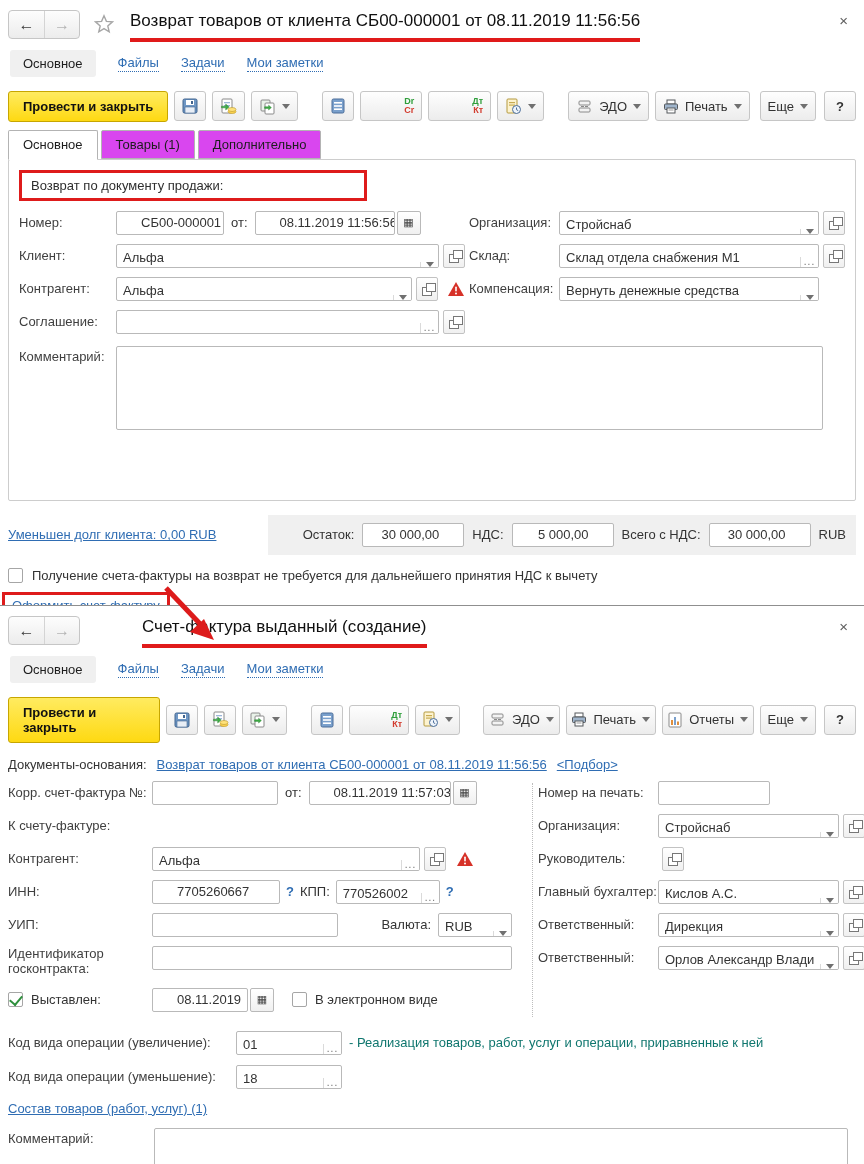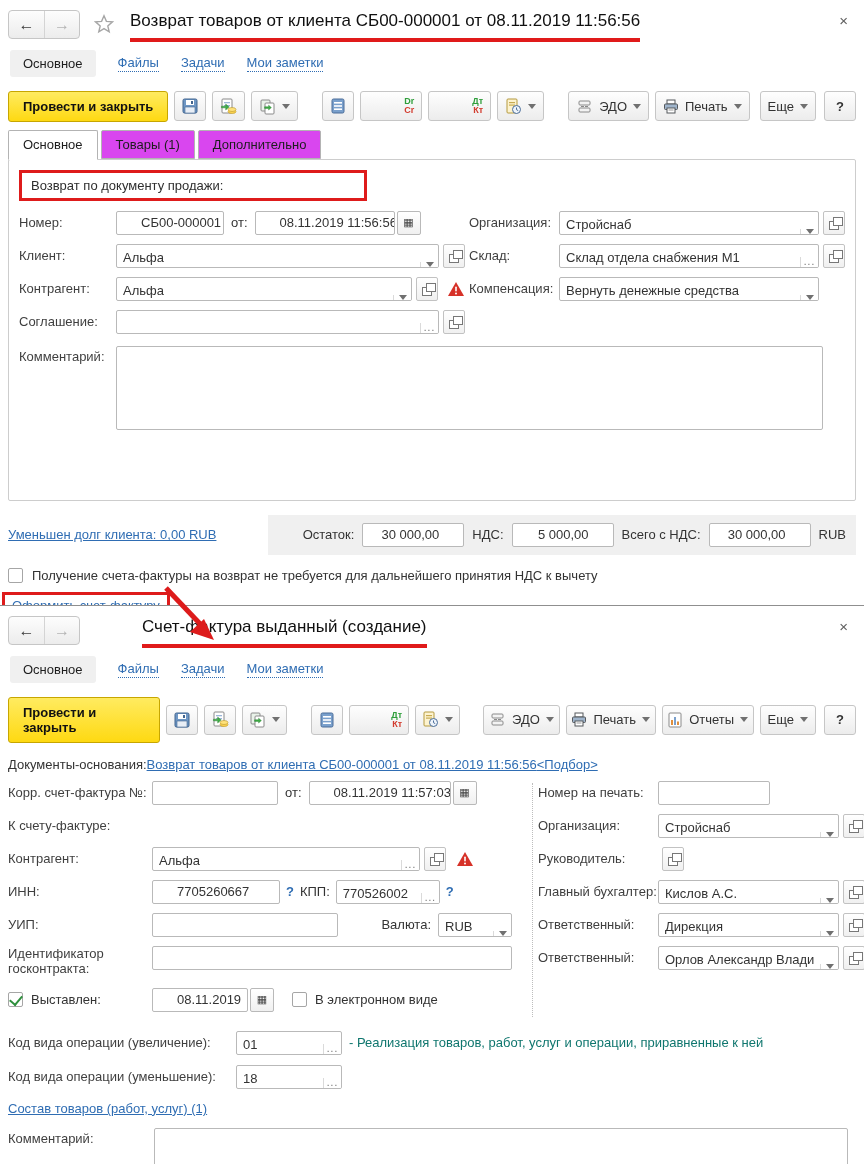--- a/index.html
+++ b/index.html
@@ -101,21 +101,21 @@
   
   .totals { display:flex; align-items:center; margin:14px 8px 0; }
   .graypanel { flex:1; margin-left:52px; background:#f0f0f0; display:flex; align-items:center;
                justify-content:flex-end; gap:8px; padding:8px 10px; }
   .tot-inp { width:102px; }
   .cbrow { display:flex; align-items:center; gap:9px; margin:13px 8px 0; }
   .issue-row { margin:9px 0 0 2px; }
   .redbox { display:inline-block; border:3px solid #de1b1b; padding:3px 7px; }
 
   
-  .docsrow { display:flex; align-items:center; padding:6px 8px 9px; white-space:nowrap; }
+  .docsrow { display:flex; align-items:center; gap:10px; padding:6px 8px 9px; white-space:nowrap; }
   .formarea { position:relative; padding:0 8px; }
   .vsep { position:absolute; left:532px; top:2px; height:234px; border-left:1px dotted #bdbdbd; }
   .w2cols { display:flex; }
   .w2L { width:518px; flex-shrink:0; padding-right:14px; }
   .w2L .flabel { width:144px; }
   .w2R { flex:1; padding-left:12px; }
   .w2R .flabel { width:120px; }
   .kodrow { display:flex; align-items:center; margin:10px 8px 0; }
   .kodrow .flabel { width:228px; }
   .koddesc { margin-left:7px; color:#0f766e; white-space:nowrap; overflow:hidden; }

